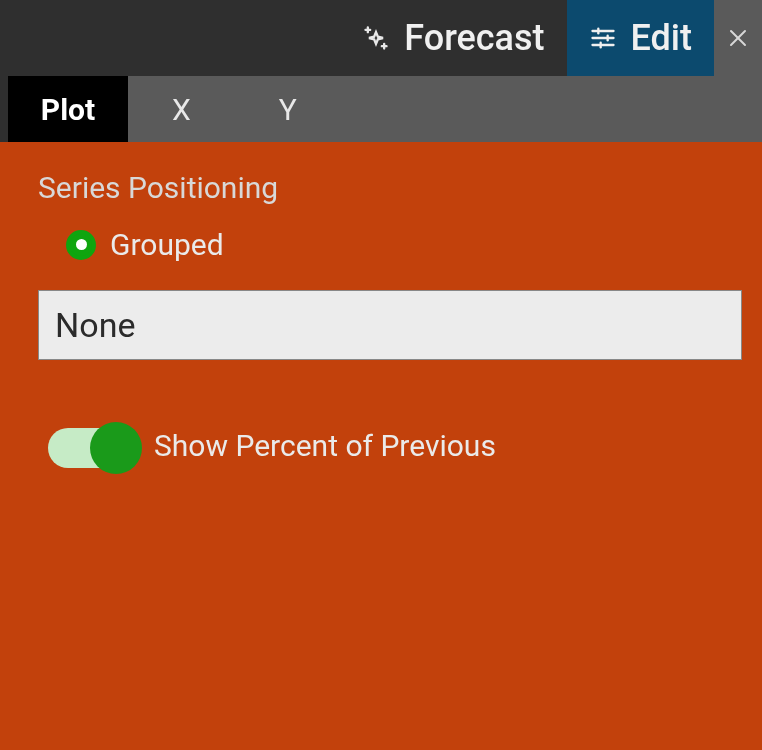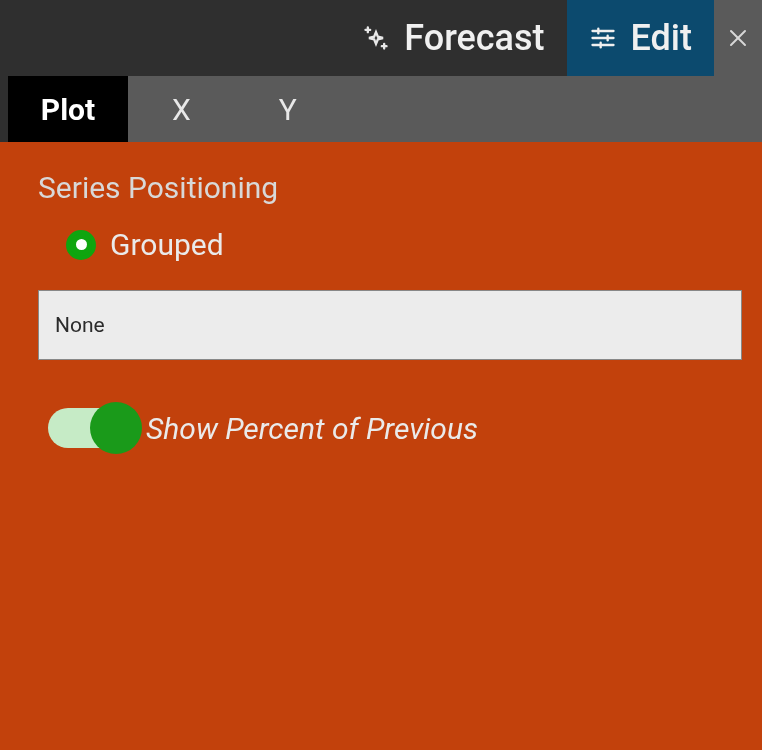--- a/index.html
+++ b/index.html
@@ -112,36 +112,35 @@
   .radio-row.selected .radio-inner { background: #ffffff; }
   .radio-label { font-size: 30px; color: #eaeaea; }
 
   
   .select-box {
     width: 100%;
     height: 70px;
     background: #ececec;
     border: 1px solid #888;
     color: #2b2b2b;
-    font-size: 21px;
+    font-size: 34px;
     padding: 0 16px;
     display: flex;
     align-items: center;
     cursor: pointer;
-    margin-bottom: 48px;
+    margin-bottom: 68px;
     text-align: center;
   }
 
   
   .toggle-row {
     display: flex;
-    align-items: center;
-    gap: 8px;
+    align-items: flex-start;
+    gap: 16px;
     padding-left: 10px;
-    font-style: italic;
   }
   .toggle {
     width: 90px; height: 40px;
     border-radius: 22px;
     position: relative;
     cursor: pointer;
     flex-shrink: 0;
   }
   .toggle.on { background: #c6ebc6; }
   .toggle-knob {

